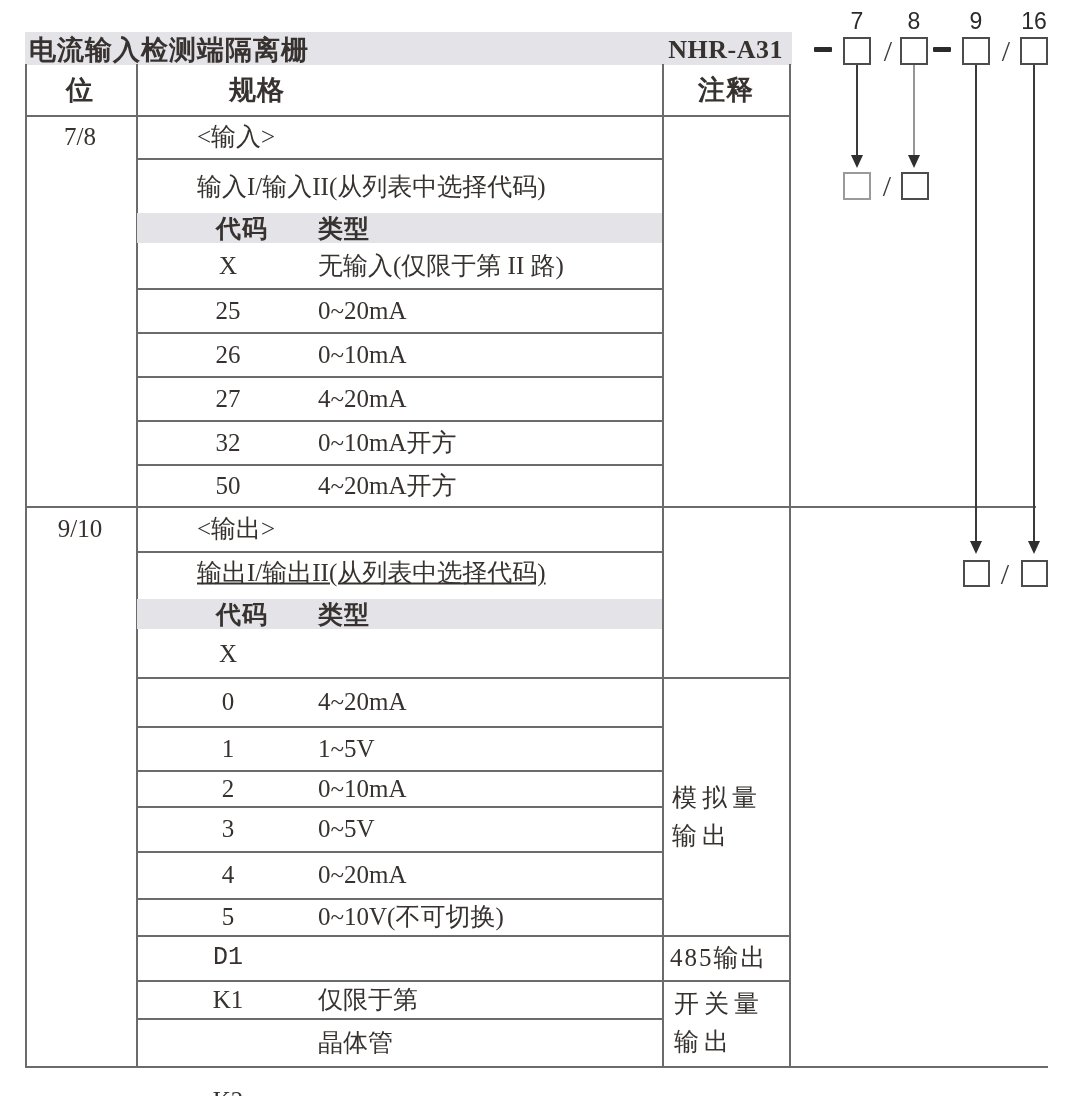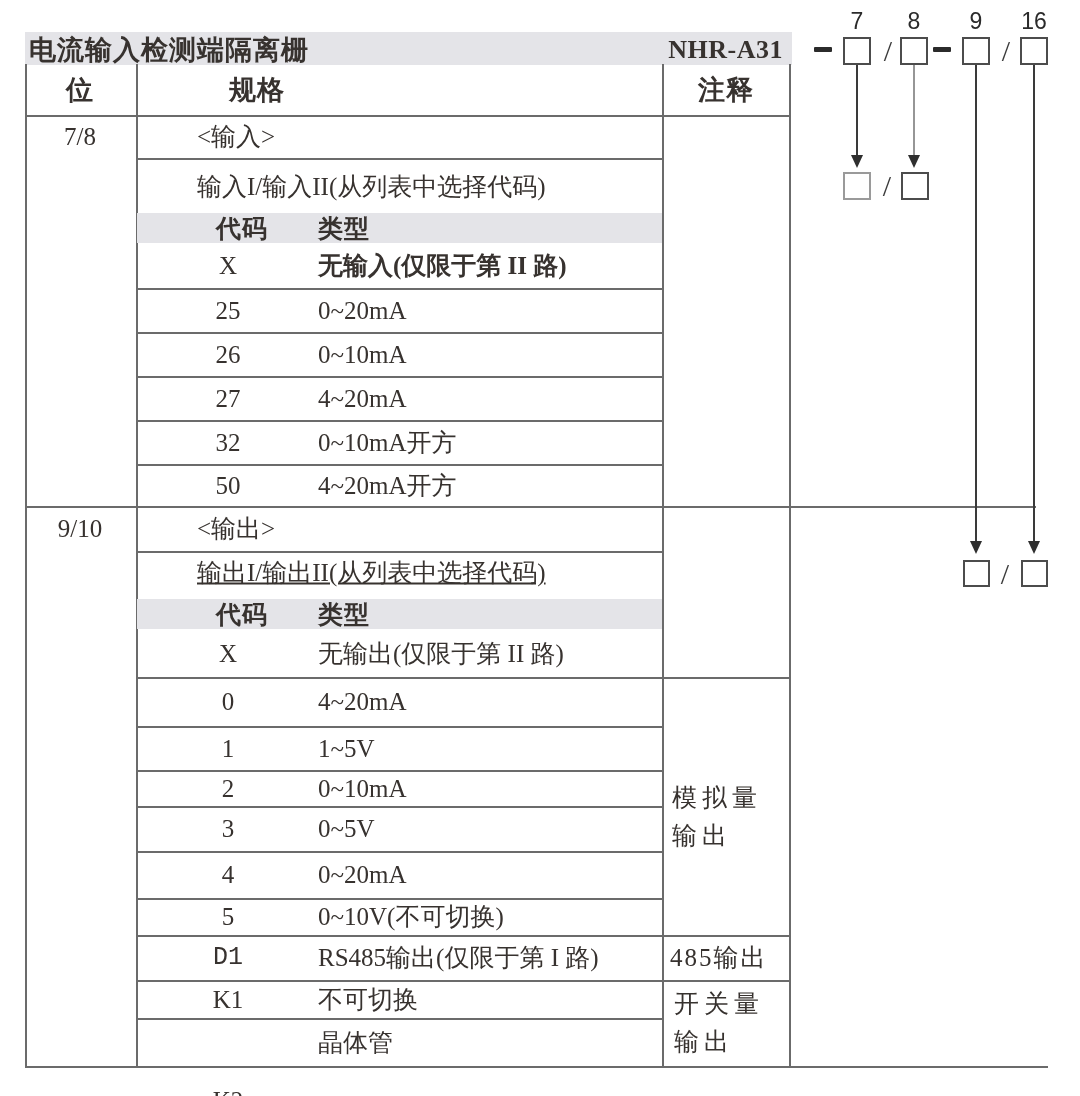--- a/index.html
+++ b/index.html
@@ -66,58 +66,56 @@
 
   <span class="txt ctr" style="left:80px;top:136px;">7/8</span>
   <span class="txt vctr" style="left:197px;top:136px;">&lt;输入&gt;</span>
   <span class="txt vctr" style="left:197px;top:186px;">输入I/输入II(从列表中选择代码)</span>
 
   <div class="fill" style="left:137px;top:213px;width:525px;height:30px;"></div>
   <span class="txt bold ctr" style="left:242px;top:228px;">代码</span>
   <span class="txt bold vctr" style="left:318px;top:228px;">类型</span>
 
   <span class="txt ctr" style="left:228px;top:265px;">X</span>
-  <span class="txt vctr" style="left:318px;top:265px;font-weight:bold;">无输入(仅限于第 II 路)</span>
+  <span class="txt vctr" style="left:318px;top:265px;">无输入(仅限于第 II 路)</span>
   <span class="txt ctr" style="left:228px;top:310px;">25</span>
   <span class="txt vctr" style="left:318px;top:310px;">0~20mA</span>
   <span class="txt ctr" style="left:228px;top:354px;">26</span>
   <span class="txt vctr" style="left:318px;top:354px;">0~10mA</span>
   <span class="txt ctr" style="left:228px;top:398px;">27</span>
   <span class="txt vctr" style="left:318px;top:398px;">4~20mA</span>
   <span class="txt ctr" style="left:228px;top:442px;">32</span>
   <span class="txt vctr" style="left:318px;top:442px;">0~10mA开方</span>
   <span class="txt ctr" style="left:228px;top:485px;">50</span>
   <span class="txt vctr" style="left:318px;top:485px;">4~20mA开方</span>
 
   <span class="txt ctr" style="left:80px;top:528px;">9/10</span>
   <span class="txt vctr" style="left:197px;top:528px;">&lt;输出&gt;</span>
   <span class="txt vctr" style="left:197px;top:572px;text-decoration:underline;">输出I/输出II(从列表中选择代码)</span>
 
   <div class="fill" style="left:137px;top:599px;width:525px;height:30px;"></div>
   <span class="txt bold ctr" style="left:242px;top:614px;">代码</span>
   <span class="txt bold vctr" style="left:318px;top:614px;">类型</span>
 
   <span class="txt ctr" style="left:228px;top:653px;">X</span>
-  <span class="txt vctr" style="left:318px;top:653px;">无输出(仅限于第 II 路)</span>
   <span class="txt ctr" style="left:228px;top:701px;">0</span>
   <span class="txt vctr" style="left:318px;top:701px;">4~20mA</span>
   <span class="txt ctr" style="left:228px;top:748px;">1</span>
   <span class="txt vctr" style="left:318px;top:748px;text-align:right;">1~5V</span>
   <span class="txt ctr" style="left:228px;top:788px;">2</span>
   <span class="txt vctr" style="left:318px;top:788px;">0~10mA</span>
   <span class="txt ctr" style="left:228px;top:828px;">3</span>
   <span class="txt vctr" style="left:318px;top:828px;text-align:right;">0~5V</span>
   <span class="txt ctr" style="left:228px;top:874px;">4</span>
   <span class="txt vctr" style="left:318px;top:874px;">0~20mA</span>
   <span class="txt ctr" style="left:228px;top:916px;">5</span>
   <span class="txt vctr" style="left:318px;top:916px;">0~10V(不可切换)</span>
   <span class="txt ctr" style="left:228px;top:957px;font-family:Liberation Mono, monospace;">D1</span>
-  <span class="txt vctr" style="left:318px;top:957px;">RS485输出(仅限于第 I 路)</span>
   <span class="txt ctr" style="left:228px;top:999px;">K1</span>
-  <span class="txt vctr" style="left:318px;top:999px;">不可切换</span>
+  <span class="txt vctr" style="left:318px;top:999px;">仅限于第</span>
   <span class="txt ctr" style="left:228px;top:1100px;">K2</span>
   <span class="txt vctr" style="left:318px;top:1042px;">晶体管</span>
 
   <span class="txt note vctr" style="left:672px;top:797px;">模拟量</span>
   <span class="txt note vctr" style="left:672px;top:835px;">输出</span>
   <span class="txt note485 vctr" style="left:670px;top:957px;">485输出</span>
   <span class="txt note vctr" style="left:674px;top:1003px;">开关量</span>
   <span class="txt note vctr" style="left:674px;top:1041px;">输出</span>
 
   <span class="poslbl" style="left:857px;top:21px;">7</span>

